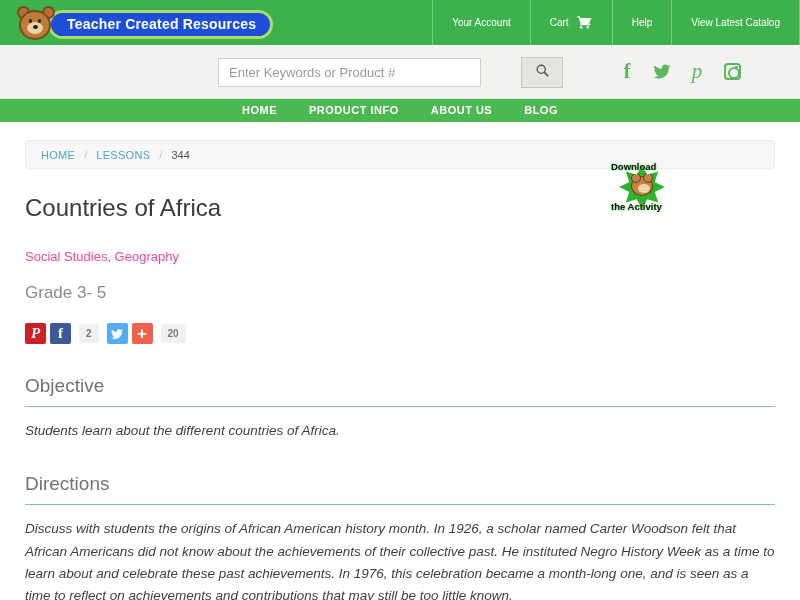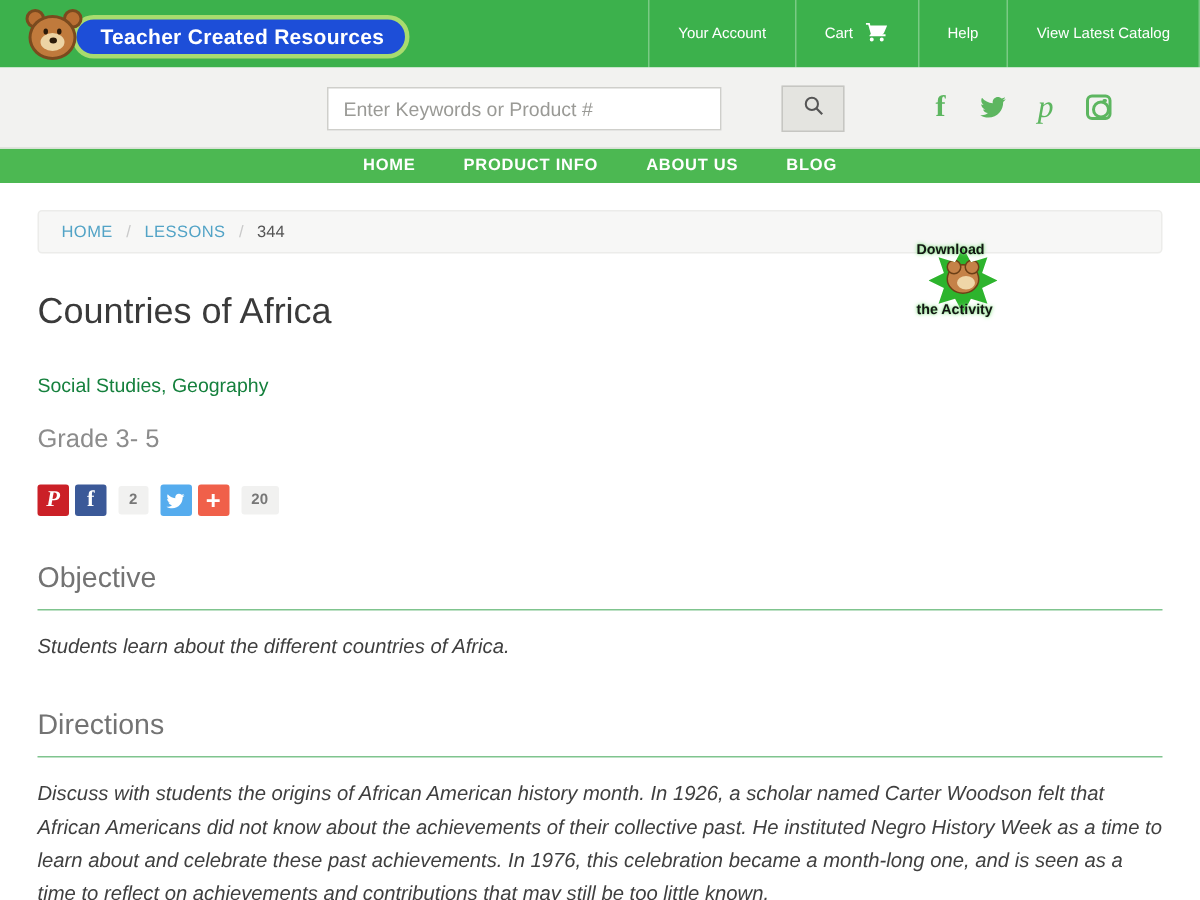--- a/index.html
+++ b/index.html
@@ -51,21 +51,21 @@
   .dl-badge { position:absolute; right:102px; top:21px; width:62px; cursor:pointer; }
   .dl-badge .txt { font-size:9.5px; font-weight:bold; color:#141414; text-shadow:0 0 3px #7fdc7f, 0 0 1px #7fdc7f; position:relative; z-index:3; }
   .dl-badge .txt.top { margin-bottom:-7px; }
   .dl-badge .txt.bot { margin-top:-8px; }
   .star { width:46px; height:44px; margin:0 auto; background:#2db42d; clip-path:polygon(50% 0%,61.5% 22.3%,85.4% 14.6%,77.7% 38.5%,100% 50%,77.7% 61.5%,85.4% 85.4%,61.5% 77.7%,50% 100%,38.5% 77.7%,14.6% 85.4%,22.3% 61.5%,0% 50%,22.3% 38.5%,14.6% 14.6%,38.5% 22.3%); position:relative; }
   .star .mini-bear { position:absolute; top:11px; left:12px; width:22px; height:20px; background:#c58248; border:1px solid #6b3f16; border-radius:50%; }
   .star .mini-bear:before { content:""; position:absolute; top:-4px; left:-1px; width:8px; height:8px; background:#c58248; border:1px solid #6b3f16; border-radius:50%; }
   .star .mini-bear:after { content:""; position:absolute; top:-4px; right:-1px; width:8px; height:8px; background:#c58248; border:1px solid #6b3f16; border-radius:50%; }
   .star .mini-muzzle { position:absolute; top:19px; left:19px; width:12px; height:9px; background:#efd6a8; border-radius:50%; z-index:2; }
 
-  .subjects { margin-top:27px; font-size:13px; color:#15803d; }
+  .subjects { margin-top:27px; font-size:13px; color:#ec4899; }
   .grade { margin-top:19px; font-size:17px; color:#8c8c8c; }
 
   .share-row { margin-top:20px; display:flex; align-items:center; }
   .share-btn { width:21px; height:21px; border-radius:2px; display:flex; align-items:center; justify-content:center; color:#fff; cursor:pointer; margin-right:4px; }
   .share-btn.pin { background:#cb2027; font-family:"Liberation Serif", serif; font-size:15px; font-style:italic; font-weight:bold; }
   .share-btn.fbk { background:#3b5998; font-family:"Liberation Serif", serif; font-size:15px; font-weight:bold; }
   .share-btn.twt { background:#55acee; }
   .share-btn.pls { background:#f0604a; font-size:17px; font-weight:bold; line-height:1; }
   .count-badge { background:#f1f1f0; border-radius:2px; color:#777; font-size:10px; font-weight:bold; padding:4px 7px; margin:0 8px 0 4px; }
 

